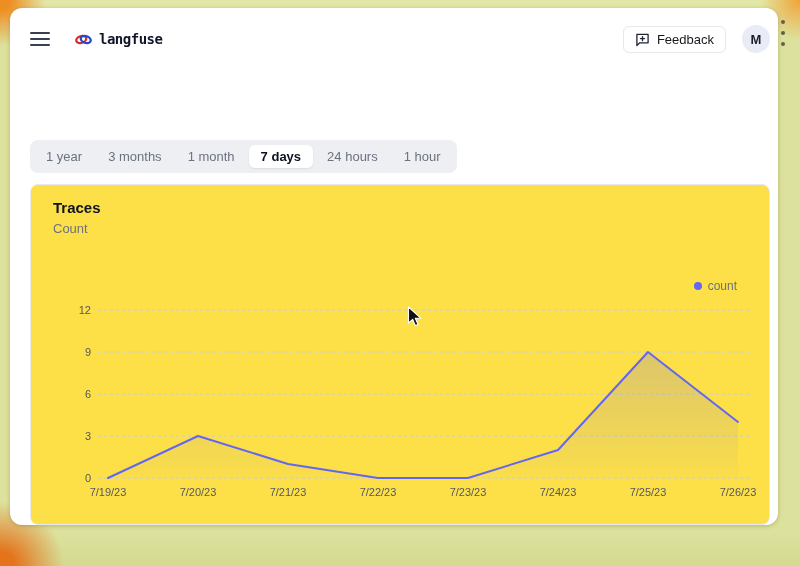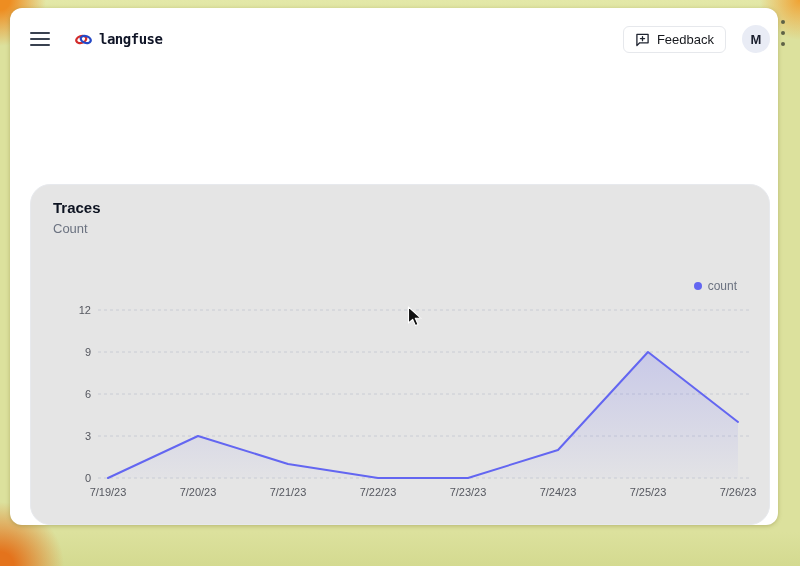--- a/index.html
+++ b/index.html
@@ -43,21 +43,21 @@
 
   
   .tabbar { position:absolute; left:20px; top:132px; height:33px; display:inline-flex; align-items:center;
     background:#edeff3; border-radius:8px; padding:3px 4px; gap:2px; }
   .tab { font-size:13px; font-weight:500; color:#6b7280; padding:5px 12px; border-radius:6px;
     cursor:pointer; white-space:nowrap; line-height:1; }
   .tab.selected { background:#ffffff; color:#0c1222; font-weight:bold; box-shadow:0 1px 2px rgba(0,0,0,.08); }
 
   
   .card { position:absolute; left:20px; top:176px; width:740px; height:341px;
-    background:#e5e5e5; border:1px solid #e7e9ed; border-radius:20px; }
+    background:#fde047; border:1px solid #e7e9ed; border-radius:8px; }
   .card-title { position:absolute; left:22px; top:14px; font-size:15px; font-weight:bold; color:#0d1321; }
   .card-subtitle { position:absolute; left:22px; top:36px; font-size:13px; color:#6b7280; }
   .legend { position:absolute; right:32px; top:94px; display:flex; align-items:center; gap:6px; }
   .legend-dot { width:8px; height:8px; border-radius:50%; }
   .legend-label { font-size:12px; color:#6b7280; }
   .chart-svg { position:absolute; left:40px; top:113px; }
   .chart-svg text { font-family:"Liberation Sans", sans-serif; font-size:11px; fill:#55575f; }
 
   
   .card-stub { position:absolute; left:20px; top:531px; width:740px; height:40px;
@@ -92,20 +92,28 @@
         </svg>
         <span>Feedback</span>
       </button>
       <div class="avatar">
         <span>M</span>
       </div>
     </div>
   </div>
 
 
+  <div class="tabbar" id="tabbar">
+      <div class="tab">1 year</div>
+      <div class="tab">3 months</div>
+      <div class="tab">1 month</div>
+      <div class="tab selected">7 days</div>
+      <div class="tab">24 hours</div>
+      <div class="tab">1 hour</div>
+    </div>
 
   <div class="card">
     <div class="card-title">Traces</div>
     <div class="card-subtitle">Count</div>
     <div class="legend" id="legend">
         <span class="legend-dot" style="background: rgb(99, 102, 241);"></span>
         <span class="legend-label">count</span>
       </div>
     <svg class="chart-svg" id="chart" width="700" height="205" viewBox="0 0 700 205">
         <defs>

